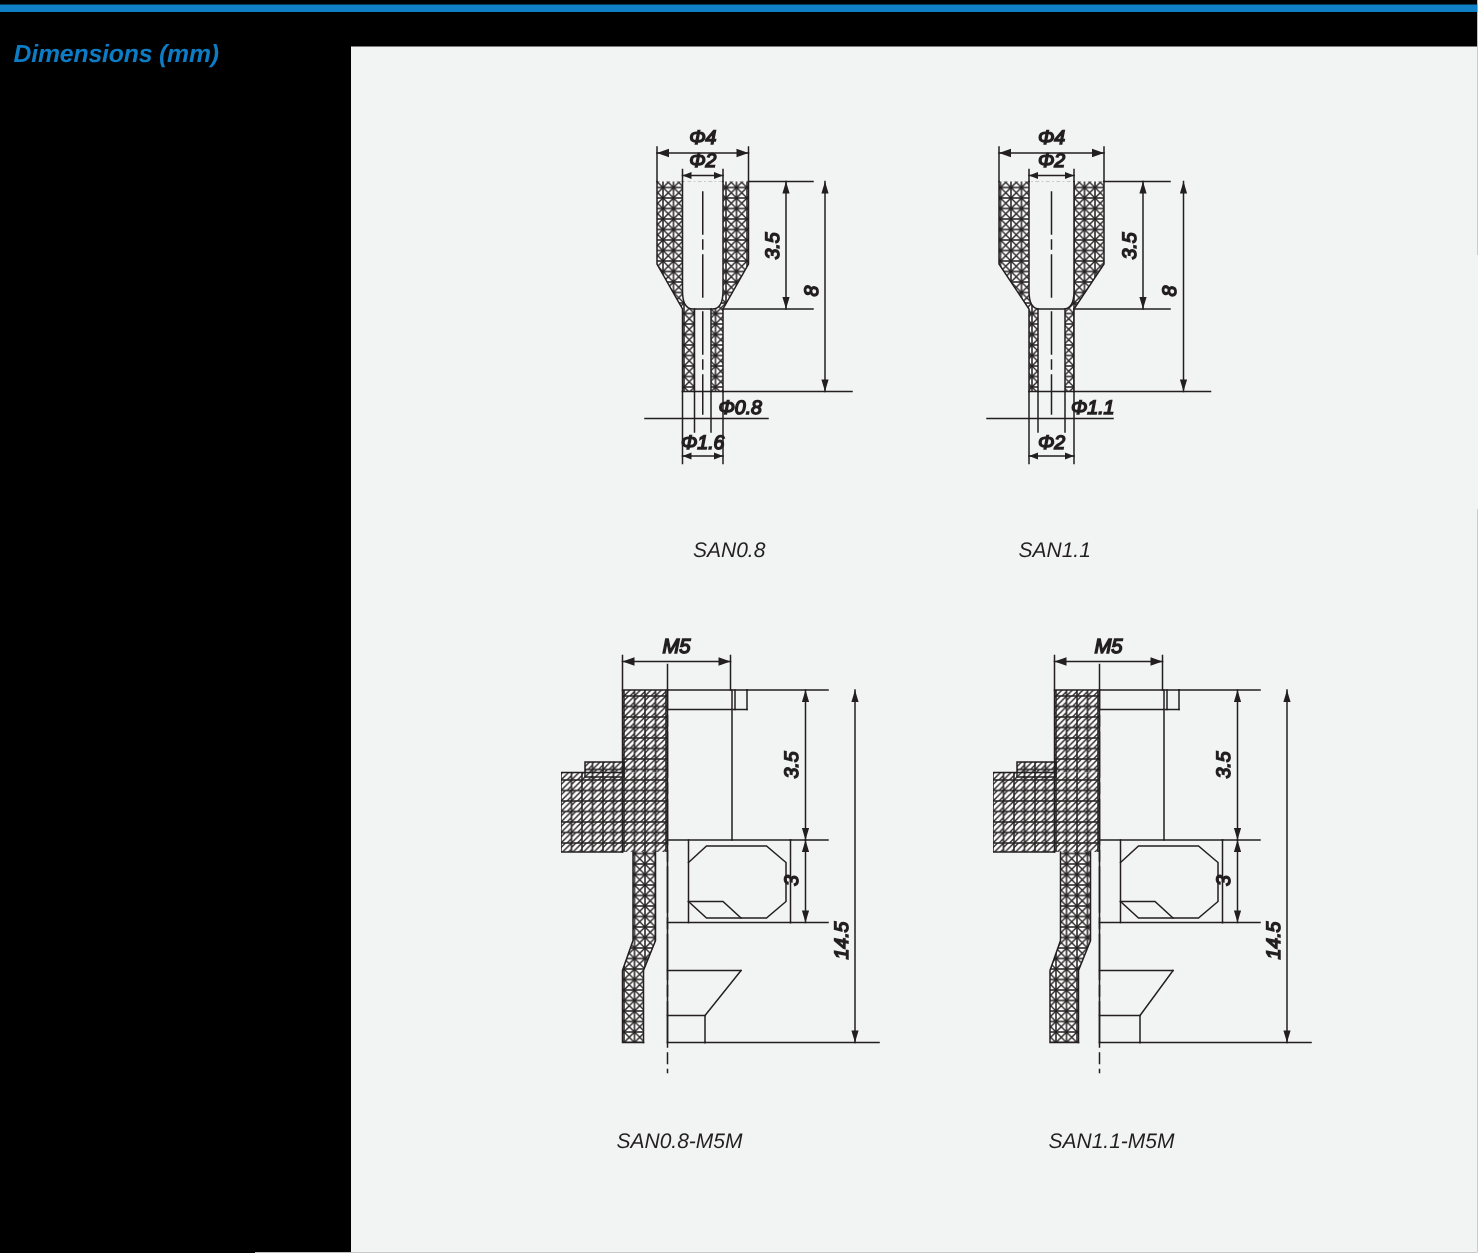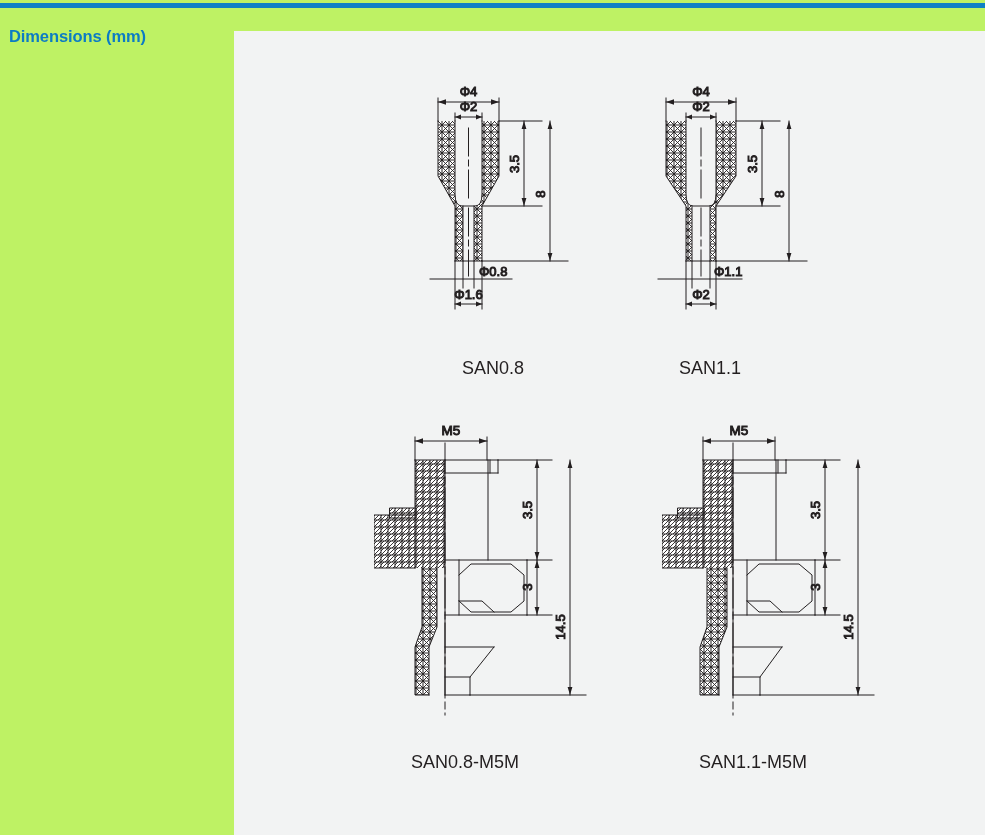--- a/index.html
+++ b/index.html
@@ -9,21 +9,22 @@
     background: #ffffff;
     width: 985px;
     height: 835px;
     overflow: hidden;
     font-family: "Liberation Sans", sans-serif;
   }
   #page {
     position: relative;
     width: 985px;
     height: 835px;
-    background: #bef264;
+    background: #000000;
+    font-style: italic;
   }
   #topbar {
     position: absolute;
     left: 0; top: 3px;
     width: 985px; height: 5px;
     background: #0f80c5;
   }
   #section-title {
     position: absolute;
     left: 9px; top: 27px;
@@ -37,21 +38,21 @@
     position: absolute;
     left: 234px; top: 31px;
     width: 751px; height: 804px;
     background: #f2f3f3;
   }
   .dwg {
     position: absolute;
   }
   .caption {
     position: absolute;
-    font-size: 18px;
+    font-size: 14px;
     color: #231f20;
     white-space: nowrap;
     font-family: "Liberation Sans", sans-serif;
   }
   svg text {
     font-family: "Liberation Sans", sans-serif;
     fill: #231f20;
   }
 </style>
 </head>

